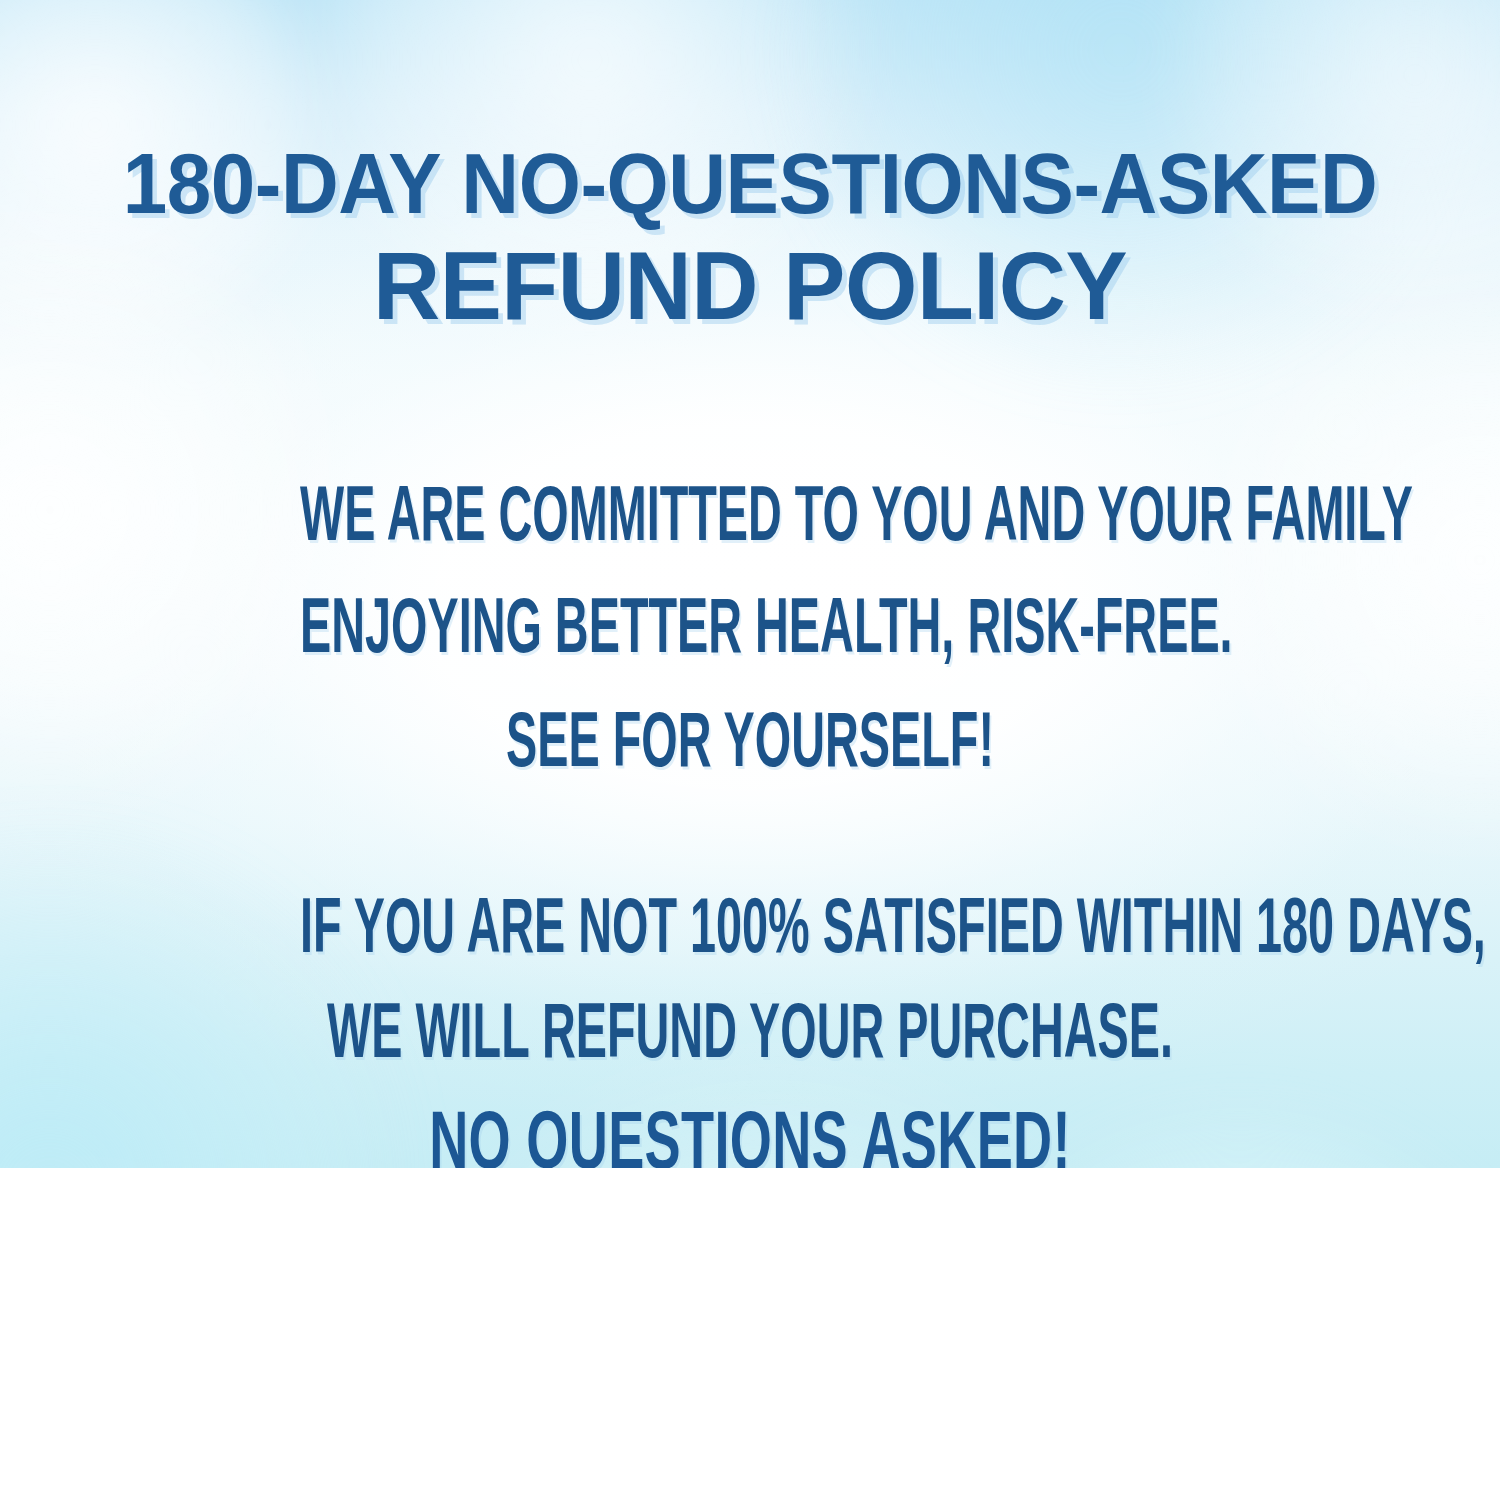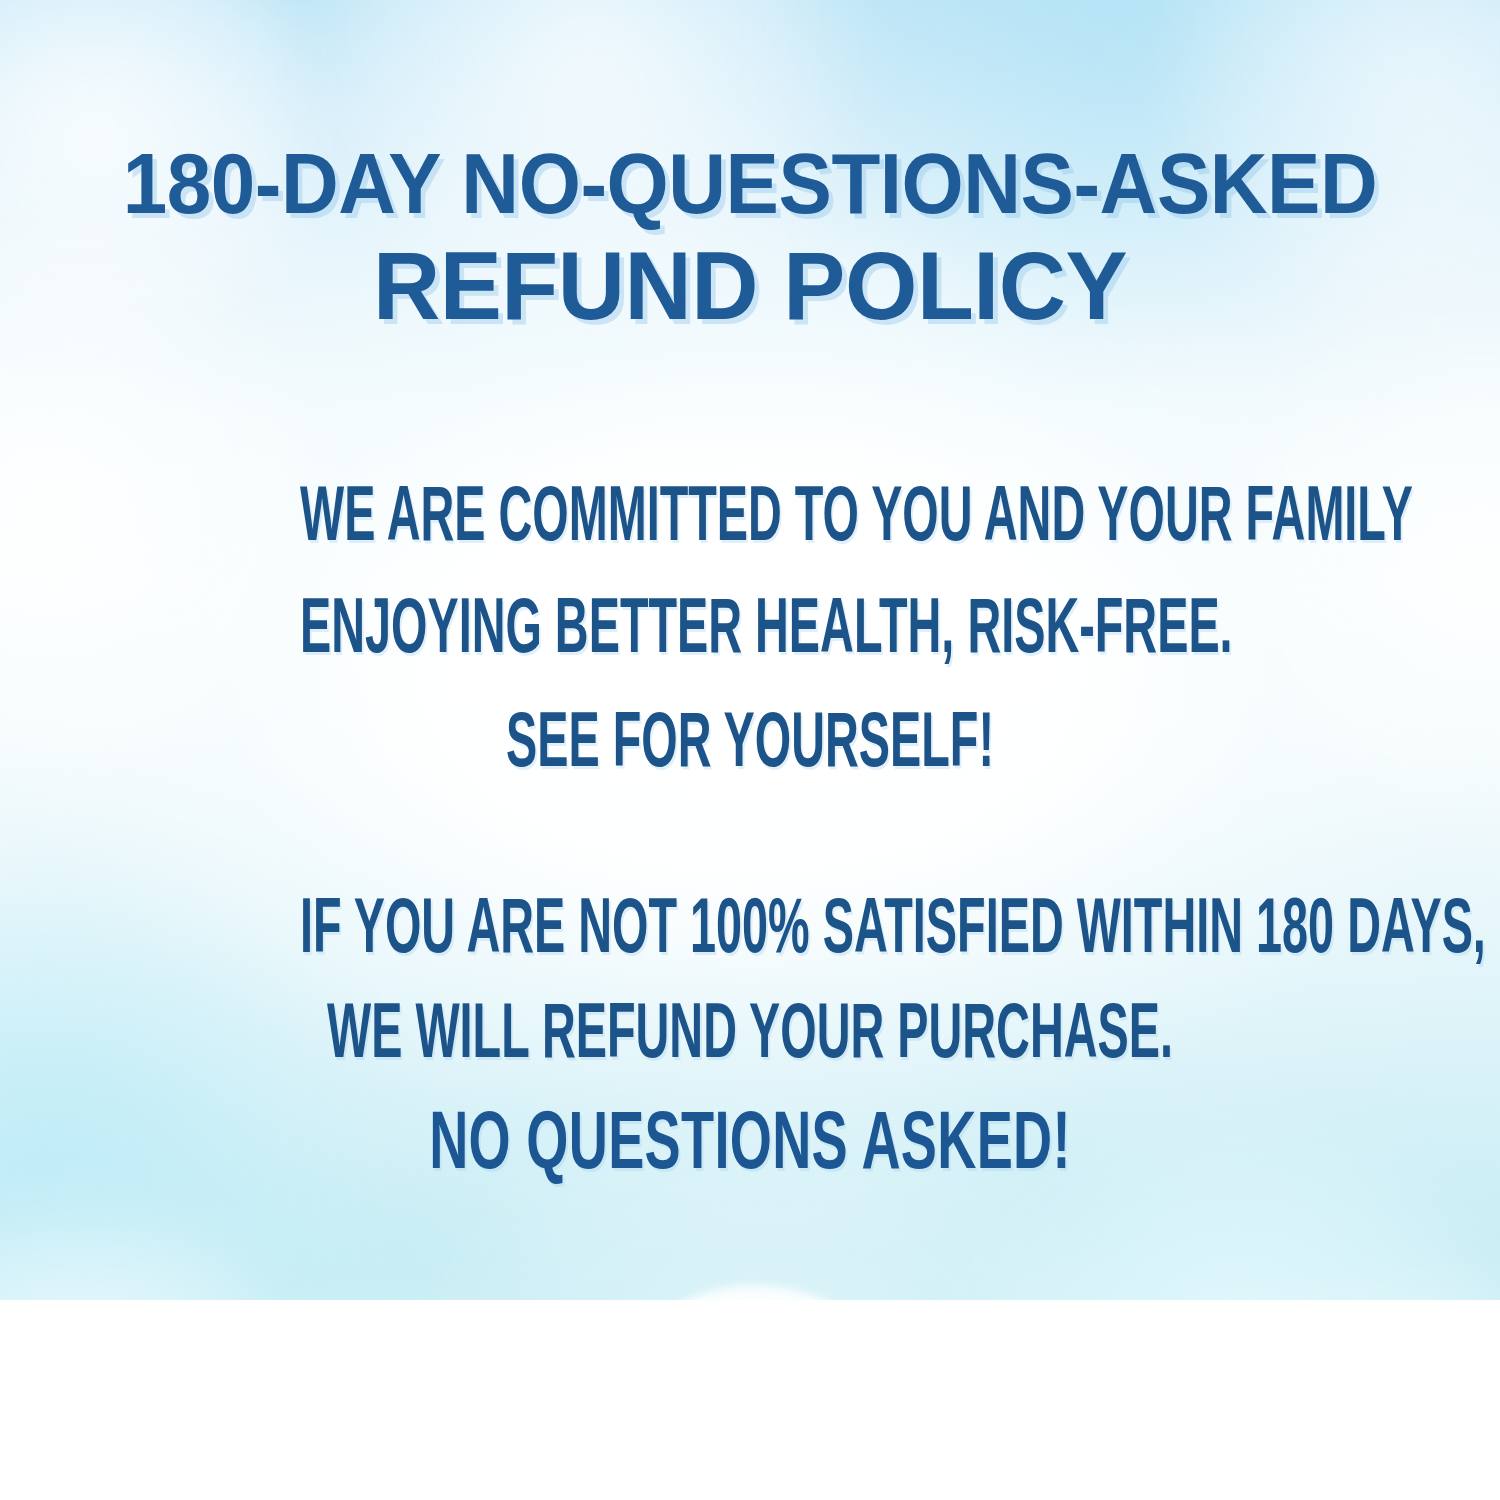--- a/index.html
+++ b/index.html
@@ -5,21 +5,21 @@
 <style>
   html, body {
     margin: 0;
     padding: 0;
     background: #ffffff;
   }
 
   #poster {
     position: relative;
     width: 1500px;
-    height: 1300px;
+    height: 1168px;
     overflow: hidden;
     font-family: "Liberation Sans", "DejaVu Sans", sans-serif;
     
     background:
       radial-gradient(ellipse 62% 45% at 50% 52%, #ffffff 0%, rgba(255,255,255,0.94) 34%, rgba(246,252,254,0.55) 58%, rgba(236,249,252,0.12) 80%, rgba(236,249,252,0) 100%),
       linear-gradient(180deg,
         #bfe6f7 0%,
         #d5eefa 9%,
         #e8f6fc 20%,
         #f3fbfd 33%,

